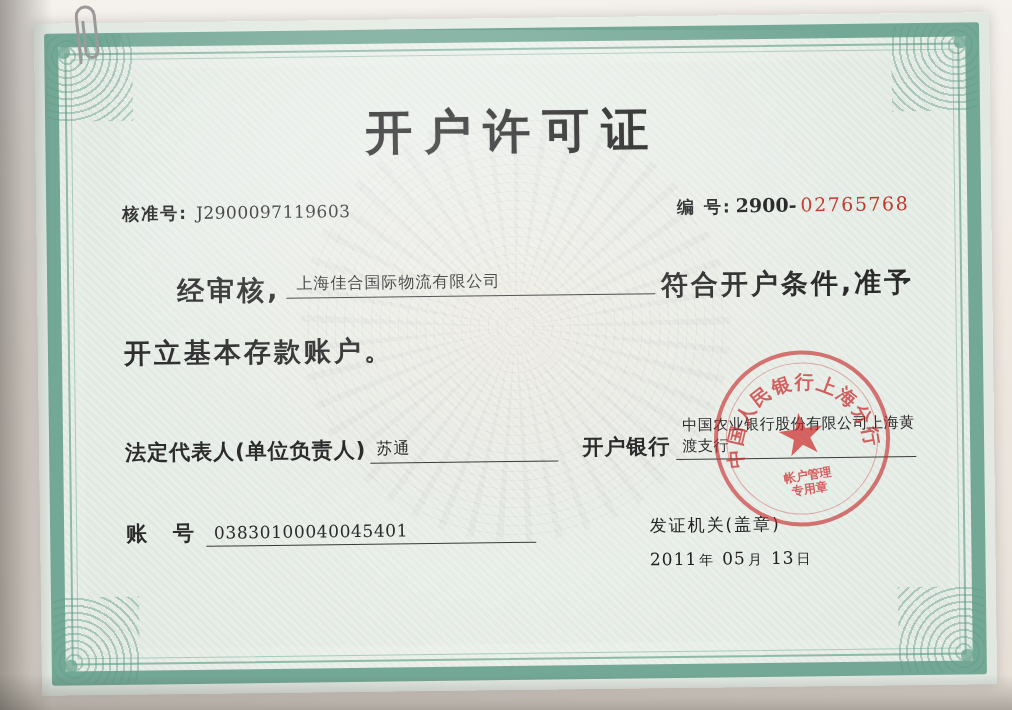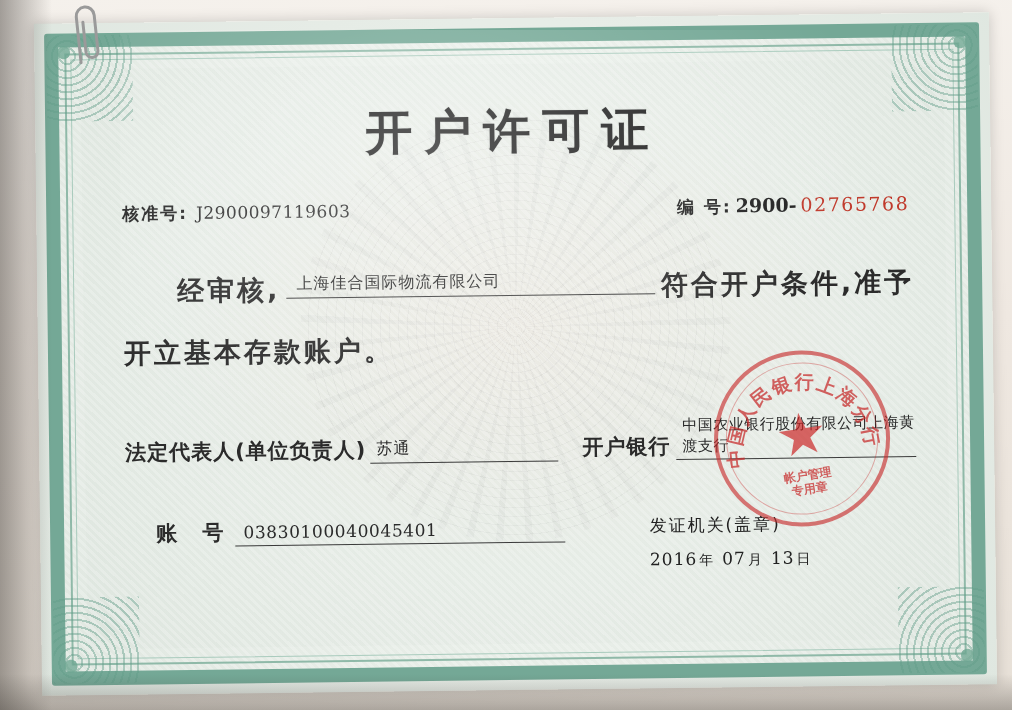--- a/index.html
+++ b/index.html
@@ -243,22 +243,21 @@
   .row-acct {
     display: flex;
     align-items: flex-end;
     margin-top: 52px;
     padding: 0 18px 0 26px;
     font-size: 21px;
   }
   .acct-label {
     font-weight: bold;
     letter-spacing: 10px;
-    font-family: Liberation Serif, serif;
-    margin-left: 30px;
+    font-family: Liberation Sans, sans-serif;
   }
   .fill-acct {
     width: 330px;
     border-bottom: 1.5px solid #3a3a3a;
     position: relative;
     height: 28px;
     margin-left: 2px;
   }
   .fill-acct span {
     position: absolute; left: 8px; bottom: 3px;
@@ -425,23 +424,23 @@
       <div class="row-acct">
         <span class="acct-label">账 号</span>
         <span class="fill-acct">
           <span>03830100040045401</span>
         </span>
       </div>
 
       <div class="issuer">
         <div class="issuer-title">发证机关(盖章)</div>
         <div class="issuer-date">
-          <span class="num">2016</span>
+          <span class="num">2011</span>
           <span class="ch">年</span>
-          <span class="num">07</span>
+          <span class="num">05</span>
           <span class="ch">月</span>
           <span class="num">13</span>
           <span class="ch">日</span>
         </div>
       </div>
 
       <div class="seal">
         <svg class="seal-arc" viewBox="0 0 168 168">
           <defs>
             <path id="arcpath" d="M 22,96 A 62,62 0 0 1 146,96" fill="none"></path>

